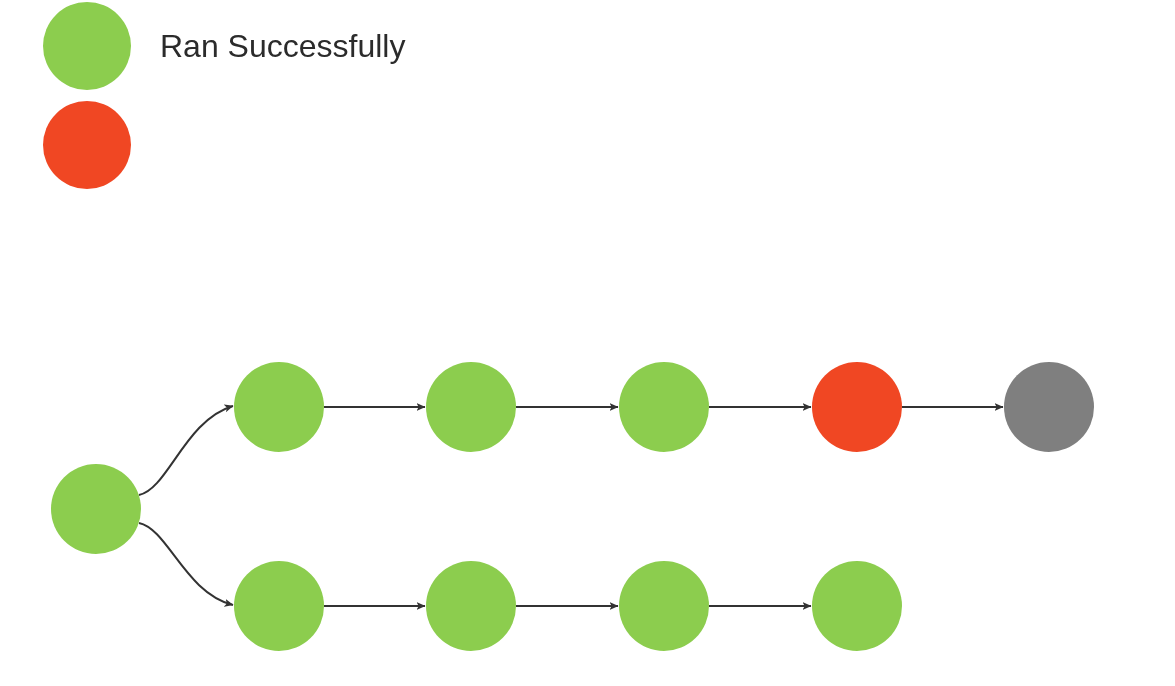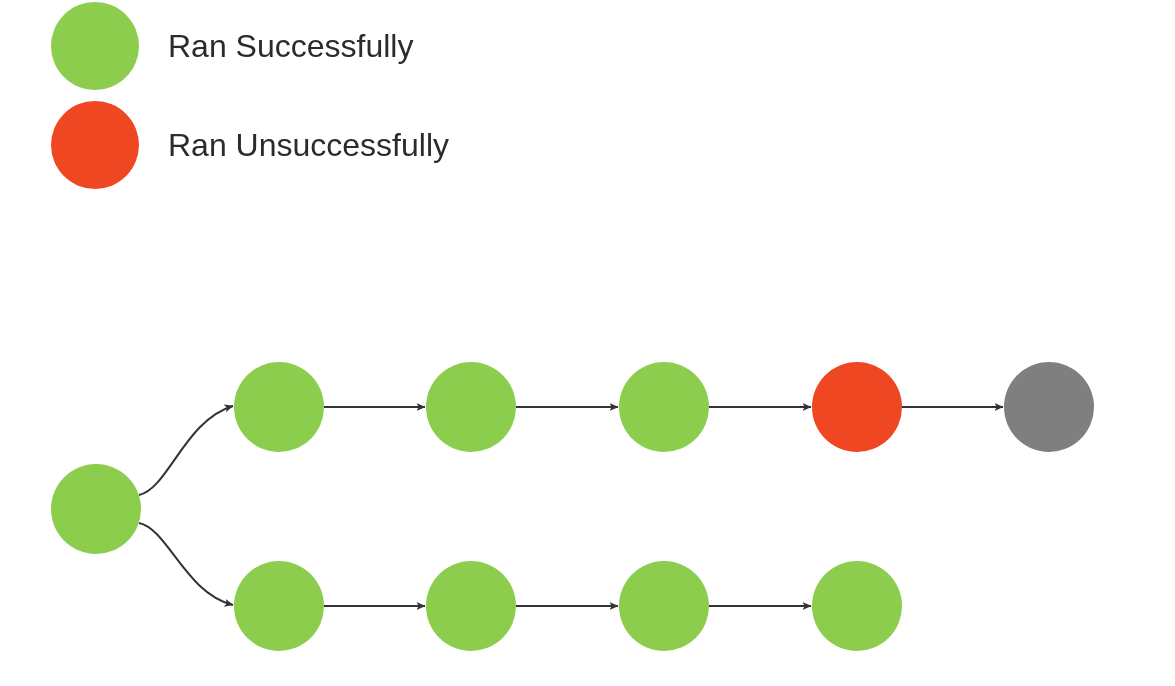--- a/index.html
+++ b/index.html
@@ -6,21 +6,21 @@
   body {
     width: 1175px;
     height: 686px;
     position: relative;
     overflow: hidden;
     background: #ffffff;
     font-family: "Liberation Sans", sans-serif;
   }
   .legend {
     position: absolute;
-    left: 51px;
+    left: 43px;
     top: 2px;
     display: flex;
     flex-direction: column;
     gap: 11px;
   }
   .legend-item {
     display: flex;
     align-items: center;
   }
   .swatch {
@@ -45,21 +45,20 @@
 </head>
 <body>
 
 <div class="legend">
   <div class="legend-item">
     <span class="swatch" style="background: rgb(140, 205, 78);"></span>
     <span class="legend-label">Ran Successfully</span>
   </div>
   <div class="legend-item">
     <span class="swatch" style="background: rgb(240, 71, 35);"></span>
-    <span class="legend-label">Ran Unsuccessfully</span>
   </div>
 </div>
 
 <svg id="graph" width="1175" height="686" viewBox="0 0 1175 686" xmlns="http://www.w3.org/2000/svg">
   <defs>
     <marker id="arrow" markerUnits="userSpaceOnUse" markerWidth="10" markerHeight="9" refX="8.5" refY="4" orient="auto">
       <path id="arrowhead" d="M0,0 L9,4 L0,8 L2.2,4 Z" fill="#333333"></path>
     </marker>
   </defs>
   <g id="edges">

